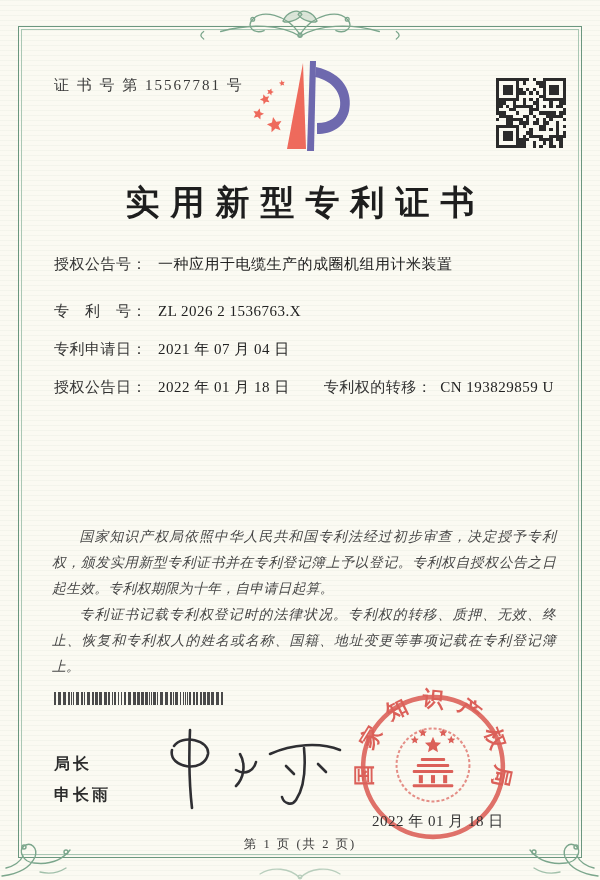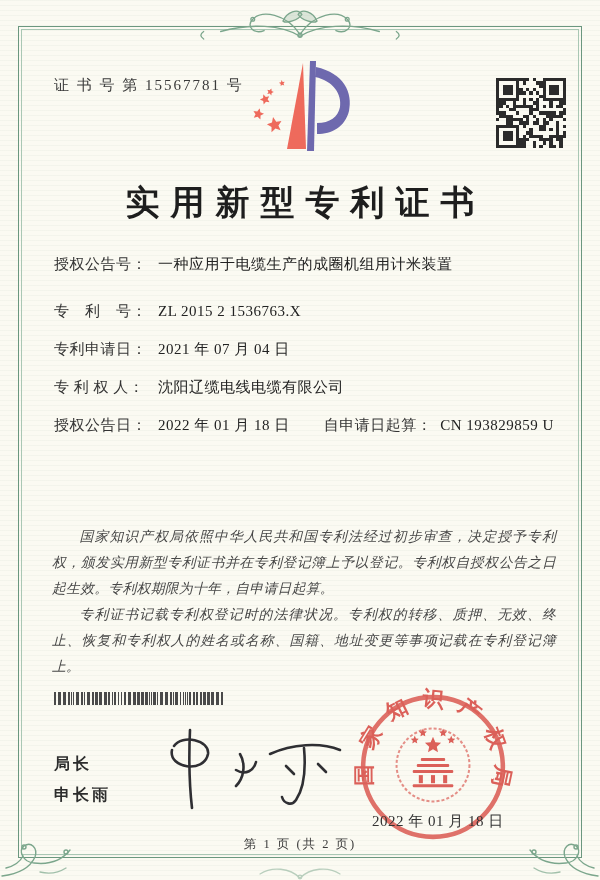--- a/index.html
+++ b/index.html
@@ -350,30 +350,27 @@
       <i style="left: 90.4762%; top: 95.2381%; width: 4.7619%; height: 4.7619%;"></i>
     </div>
 
   <div class="title">实用新型专利证书</div>
 
   <div class="fields">
     <div class="f-row first">
       <span class="f-label">授权公告号：</span><span class="f-value">一种应用于电缆生产的成圈机组用计米装置</span>
     </div>
     <div class="f-row">
-      <span class="f-label">专　利　号：</span><span class="f-value">ZL 2015 2 1536763.X</span>
+      <span class="f-label">专　利　号：</span><span class="f-value">ZL 2026 2 1536763.X</span>
     </div>
     <div class="f-row">
       <span class="f-label">专利申请日：</span><span class="f-value">2021 年 07 月 04 日</span>
     </div>
     <div class="f-row">
-      <span class="f-label">专 利 权 人：</span><span class="f-value">沈阳辽缆电线电缆有限公司</span>
-    </div>
-    <div class="f-row">
-      <span class="f-label">授权公告日：</span><span class="f-value">2022 年 01 月 18 日</span><span class="f-label2">自申请日起算：</span><span class="f-value">CN 193829859 U</span>
+      <span class="f-label">授权公告日：</span><span class="f-value">2022 年 01 月 18 日</span><span class="f-label2">专利权的转移：</span><span class="f-value">CN 193829859 U</span>
     </div>
   </div>
 
   <div class="paras">
     <p>国家知识产权局依照中华人民共和国专利法经过初步审查，决定授予专利权，颁发实用新型专利证书并在专利登记簿上予以登记。专利权自授权公告之日起生效。专利权期限为十年，自申请日起算。</p>
     <p>专利证书记载专利权登记时的法律状况。专利权的转移、质押、无效、终止、恢复和专利权人的姓名或名称、国籍、地址变更等事项记载在专利登记簿上。</p>
   </div>
 
   <div class="barcode"><span style="width: 2px; margin-right: 2px;"></span><span style="width: 3px; margin-right: 2px;"></span><span style="width: 3px; margin-right: 2px;"></span><span style="width: 2px; margin-right: 1px;"></span><span style="width: 1px; margin-right: 1px;"></span><span style="width: 1px; margin-right: 2px;"></span><span style="width: 3px; margin-right: 2px;"></span><span style="width: 2px; margin-right: 1px;"></span><span style="width: 1px; margin-right: 2px;"></span><span style="width: 3px; margin-right: 2px;"></span><span style="width: 2px; margin-right: 1px;"></span><span style="width: 3px; margin-right: 1px;"></span><span style="width: 3px; margin-right: 2px;"></span><span style="width: 3px; margin-right: 1px;"></span><span style="width: 2px; margin-right: 2px;"></span><span style="width: 1px; margin-right: 1px;"></span><span style="width: 2px; margin-right: 2px;"></span><span style="width: 1px; margin-right: 2px;"></span><span style="width: 1px; margin-right: 2px;"></span><span style="width: 2px; margin-right: 2px;"></span><span style="width: 3px; margin-right: 2px;"></span><span style="width: 3px; margin-right: 1px;"></span><span style="width: 3px; margin-right: 1px;"></span><span style="width: 3px; margin-right: 1px;"></span><span style="width: 3px; margin-right: 1px;"></span><span style="width: 1px; margin-right: 1px;"></span><span style="width: 1px; margin-right: 1px;"></span><span style="width: 3px; margin-right: 1px;"></span><span style="width: 1px; margin-right: 2px;"></span><span style="width: 3px; margin-right: 2px;"></span><span style="width: 3px; margin-right: 2px;"></span><span style="width: 2px; margin-right: 1px;"></span><span style="width: 1px; margin-right: 1px;"></span><span style="width: 3px; margin-right: 2px;"></span><span style="width: 1px; margin-right: 2px;"></span><span style="width: 1px; margin-right: 1px;"></span><span style="width: 1px; margin-right: 1px;"></span><span style="width: 1px; margin-right: 1px;"></span><span style="width: 2px; margin-right: 2px;"></span><span style="width: 2px; margin-right: 1px;"></span><span style="width: 2px; margin-right: 2px;"></span><span style="width: 2px; margin-right: 1px;"></span><span style="width: 3px; margin-right: 1px;"></span><span style="width: 3px; margin-right: 1px;"></span><span style="width: 3px; margin-right: 2px;"></span><span style="width: 3px; margin-right: 2px;"></span><span style="width: 2px; margin-right: 1px;"></span></div>
 

